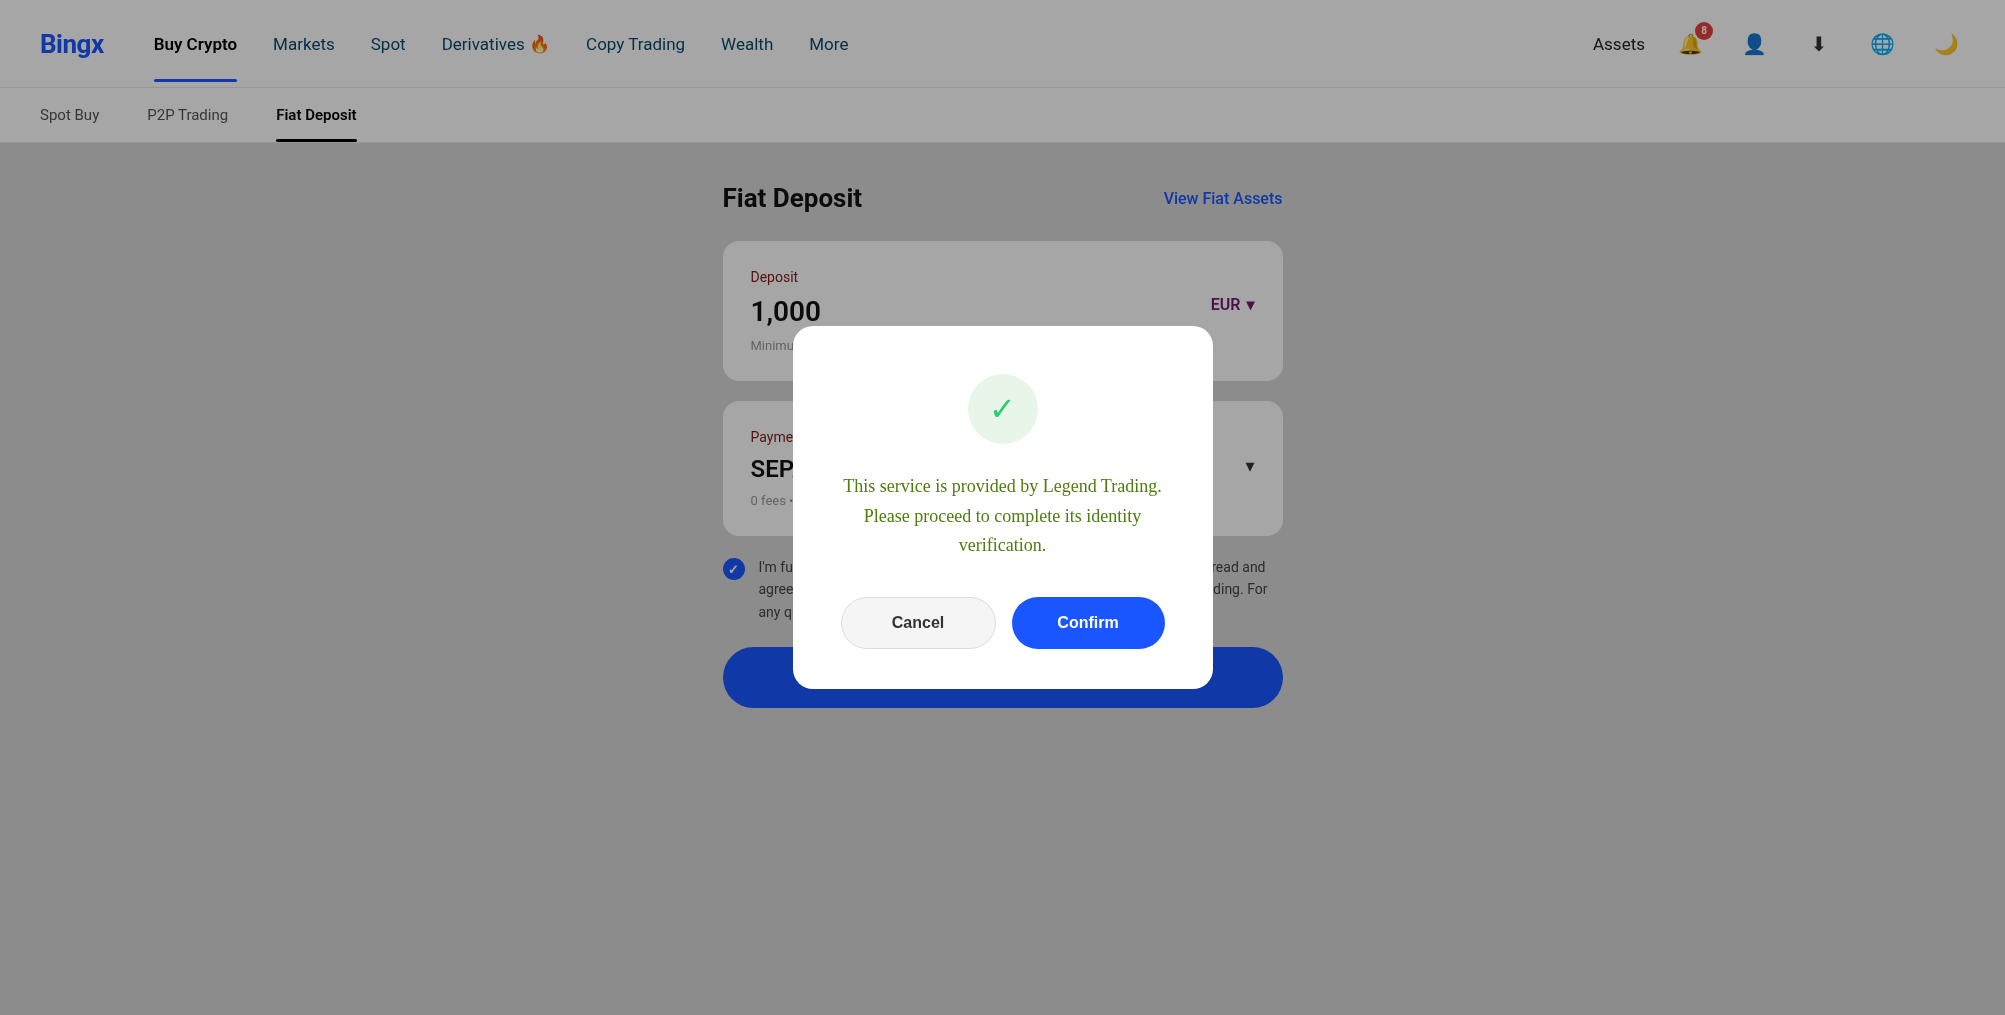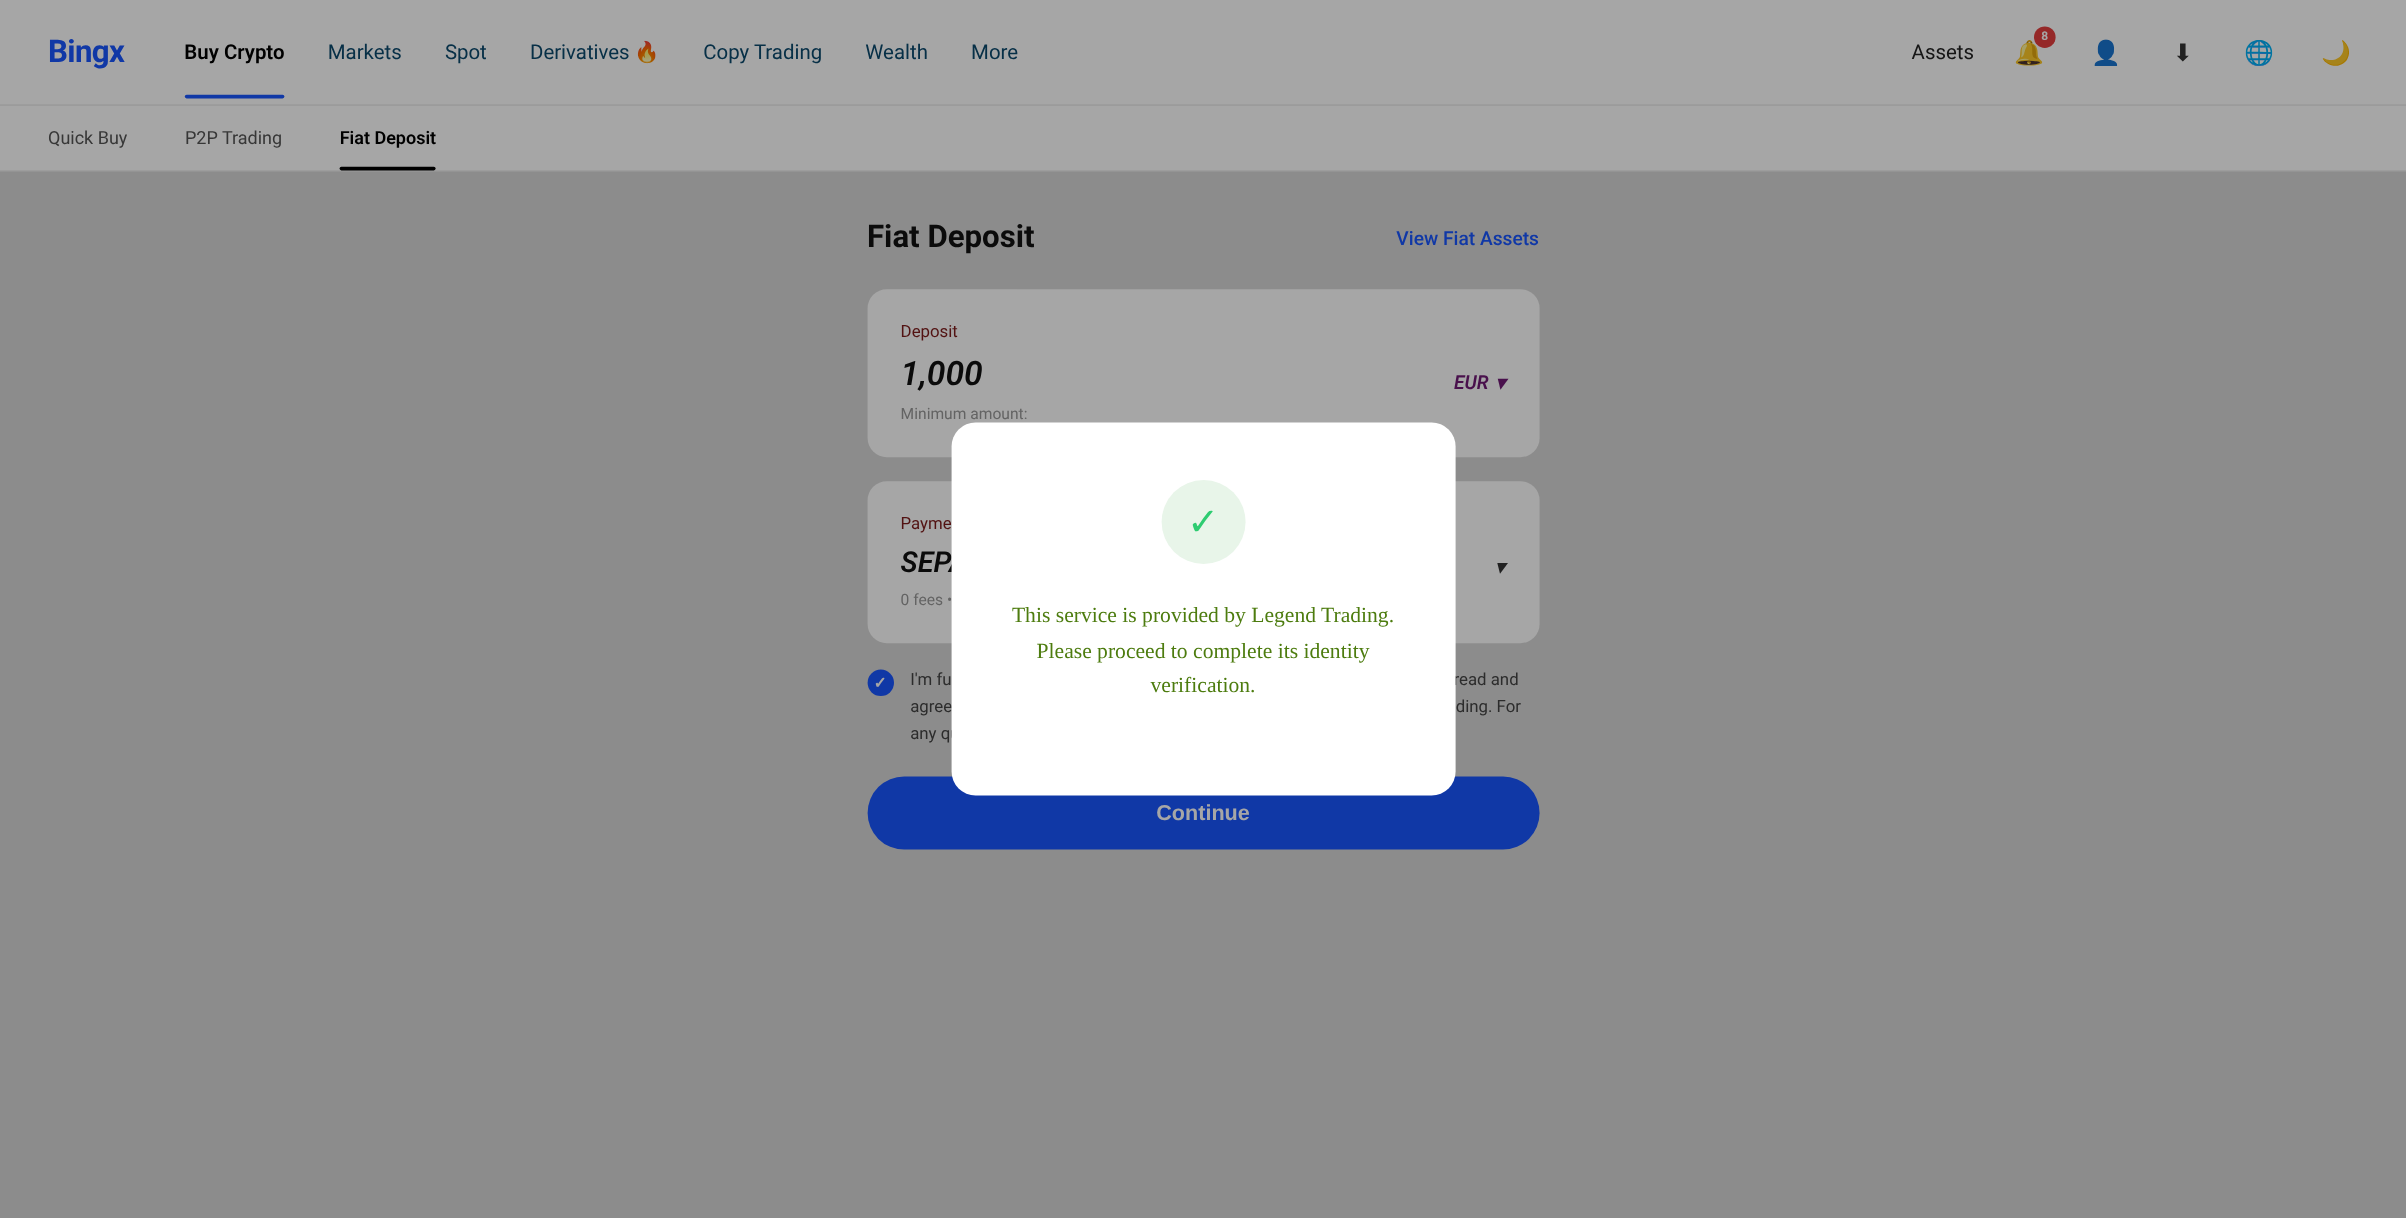--- a/index.html
+++ b/index.html
@@ -169,23 +169,22 @@
     }
 
     .form-field-label {
       font-size: 14px;
       color: #7f1d1d;
       margin-bottom: 10px;
     }
 
     .form-field-row {
       display: flex;
-      align-items: flex-end;
+      align-items: flex-start;
       justify-content: space-between;
-      font-style: italic;
     }
 
     .form-field-value {
       font-size: 28px;
       font-weight: 600;
       color: #111;
     }
 
     .currency-selector {
       display: flex;
@@ -381,21 +380,21 @@
       <span>🌐</span>
     </div>
     <div class="nav-icon-btn">
       <span>🌙</span>
     </div>
   </div>
 </nav>
 
 <div class="sub-nav">
 
-<span class="sub-nav-item">Quick Buy</span>
+<span class="sub-nav-item">Spot Buy</span>
     <span class="sub-nav-item">P2P Trading</span>
     <span class="sub-nav-item active">Fiat Deposit</span>
   </div>
 
 <div class="main-content">
 
   <div class="page-header">
     <h1 class="page-title">Fiat Deposit</h1>
     <span class="view-assets-link">View Fiat Assets</span>
   </div>
@@ -436,14 +435,18 @@
 
 <div class="overlay">
   <div class="modal">
     <div class="modal-icon-circle">
       <span class="modal-icon-check">✓</span>
     </div>
     <div class="modal-message">
       <span>This service is provided by Legend Trading.</span><br>
       <span>Please proceed to complete its identity verification.</span>
     </div>
+    <div class="modal-actions">
+      <button class="modal-cancel-btn">Cancel</button>
+      <button class="modal-confirm-btn">Confirm</button>
+    </div>
   </div>
 </div>
 
 </body></html>

